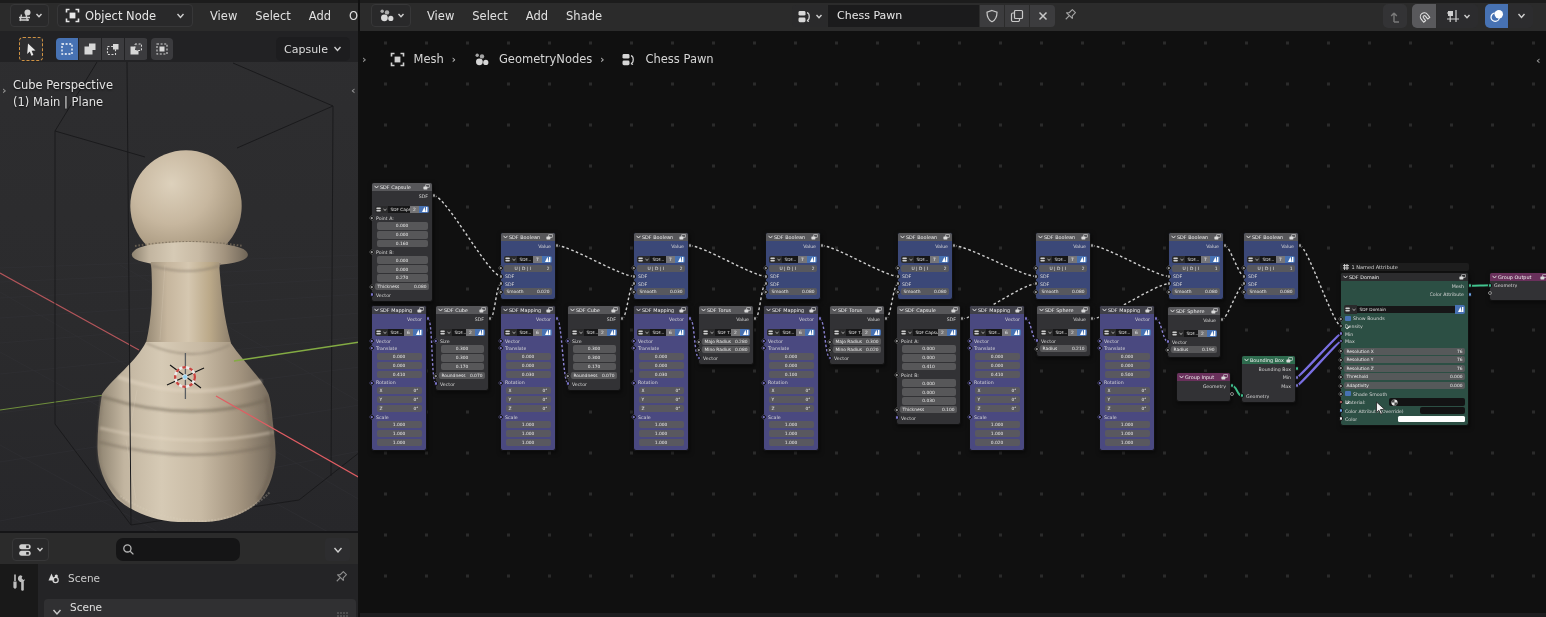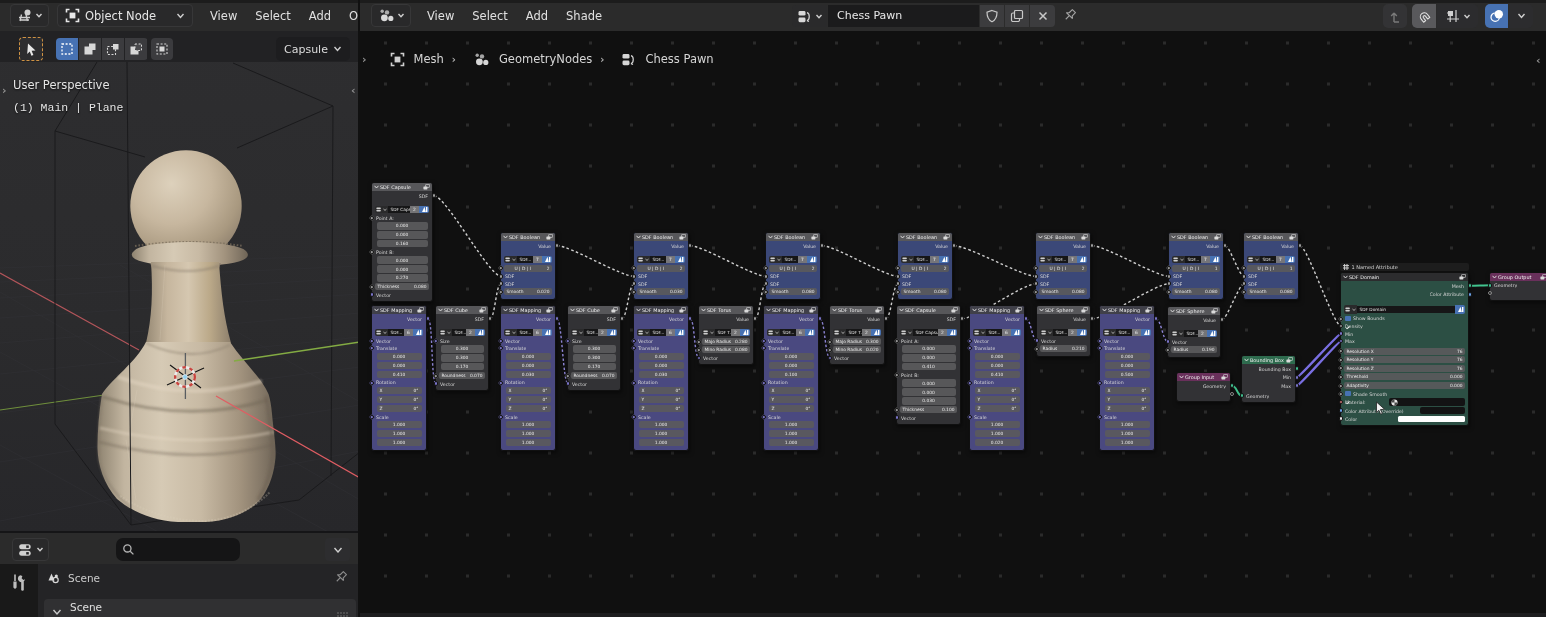--- a/index.html
+++ b/index.html
@@ -133,22 +133,22 @@
         <line x1="234" y1="361" x2="360" y2="342" stroke="#83ab43" stroke-width="1.3"></line>
         <g>
           <line x1="185.4" y1="353" x2="185.4" y2="399" stroke="#595d61" stroke-width="1.3"></line>
           <line x1="170" y1="365" x2="201" y2="388" stroke="#141414" stroke-width="1.1"></line>
           <line x1="167" y1="385" x2="204" y2="368" stroke="#141414" stroke-width="1.1"></line>
           <circle cx="185" cy="377" r="9.8" fill="none" stroke="#ececec" stroke-width="2.4"></circle>
           <circle cx="185" cy="377" r="9.8" fill="none" stroke="#c8463f" stroke-width="2.4" stroke-dasharray="3.6 3.6"></circle>
           <circle cx="185" cy="377" r="2.4" fill="#8fd0f0" stroke="#f0f0f0" stroke-width="0.8"></circle>
         </g>
       </svg>
-      <div class="ovl-text" style="left: 13px; top: 78px;">User Perspective</div>
-      <div class="ovl-text" style="left: 13px; top: 101px; font-family: Liberation Mono, monospace;">(1) Main | Plane</div>
+      <div class="ovl-text" style="left: 13px; top: 78px;">Cube Perspective</div>
+      <div class="ovl-text" style="left: 13px; top: 95px;">(1) Main | Plane</div>
       <div class="corner-arrow" style="left: 2px; top: 84px;">›</div>
       <div class="corner-arrow" style="left: 351px; top: 84px;">‹</div>
       <div class="hdrbar" style="left: 0px; top: 0px; width: 360px; height: 31px;">
         <div class="iconbtn" style="left: 10px; top: 4px; width: 39px; height: 23px;">
           <svg width="16" height="16" viewBox="0 0 16 16">
             <circle cx="10.5" cy="4.5" r="3" fill="#d0d0d0"></circle>
             <path d="M2 9.5 H13 M4.5 6.5 L3 13 M9 6.5 L10.5 13 M2.5 12 H12" stroke="#d0d0d0" stroke-width="1.3" fill="none"></path>
           </svg>
           <svg width="8" height="6.24" viewBox="0 0 8 6.24">
             <path d="M1.5 2 L4 4.8 L6.5 2" stroke="#cfcfcf" stroke-width="1.4" fill="none"></path>

